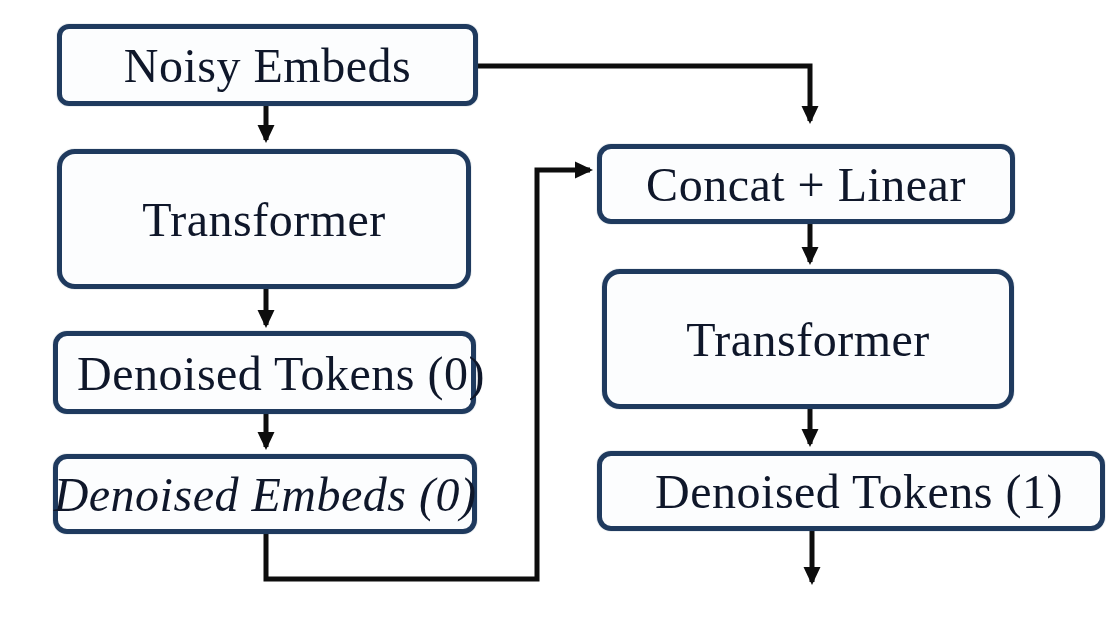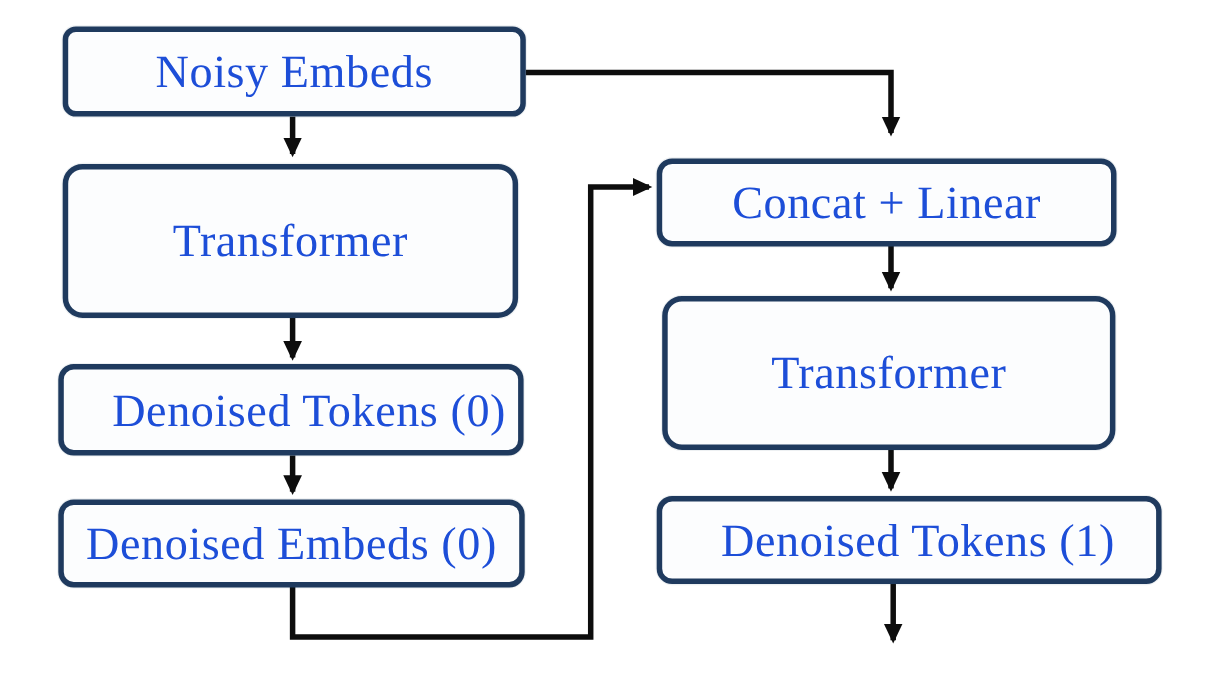--- a/index.html
+++ b/index.html
@@ -32,35 +32,35 @@
     position: absolute;
     box-sizing: border-box;
     background: #fcfdfe;
     border: 5px solid #1f3a5e;
     display: flex;
     align-items: center;
     justify-content: center;
     box-shadow: 0 0 0 1px rgba(31,58,94,0.08);
   }
   .node-label {
-    color: #1d4ed8;
-    font-size: 42px;
+    color: #0f172a;
+    font-size: 48px;
     line-height: 1;
     white-space: nowrap;
     letter-spacing: 0.5px;
     padding-top: 2px;
   }
   
   .n-noisy        { left: 57px;  top: 24px;  width: 421px; height: 82px;  border-radius: 12px; }
   .n-transformerL { left: 57px;  top: 149px; width: 414px; height: 140px; border-radius: 18px; }
   .n-tokens0      { left: 53px;  top: 331px; width: 423px; height: 83px;  border-radius: 14px; padding-left: 33px; }
-  .n-embeds0      { left: 53px;  top: 454px; width: 424px; height: 80px;  border-radius: 14px; }
+  .n-embeds0      { left: 53px;  top: 454px; width: 424px; height: 80px;  border-radius: 14px; font-style: italic; }
   .n-concat       { left: 597px; top: 144px; width: 418px; height: 80px;  border-radius: 14px; }
   .n-transformerR { left: 602px; top: 269px; width: 412px; height: 140px; border-radius: 18px; }
-  .n-tokens1      { left: 597px; top: 451px; width: 459px; height: 80px;  border-radius: 14px; padding-left: 16px; }
+  .n-tokens1      { left: 597px; top: 451px; width: 508px; height: 80px;  border-radius: 14px; padding-left: 16px; }
 </style>
 </head>
 <body>
 
 <div class="canvas">
 
   <svg class="edges-layer" width="1120" height="636" viewBox="0 0 1120 636" xmlns="http://www.w3.org/2000/svg">
     <defs>
       <marker id="arrow" markerUnits="userSpaceOnUse" markerWidth="20" markerHeight="20" refX="15" refY="10" orient="auto">
         <polygon points="0,1.5 18,10 0,18.5" fill="#0d0d0d"></polygon>

